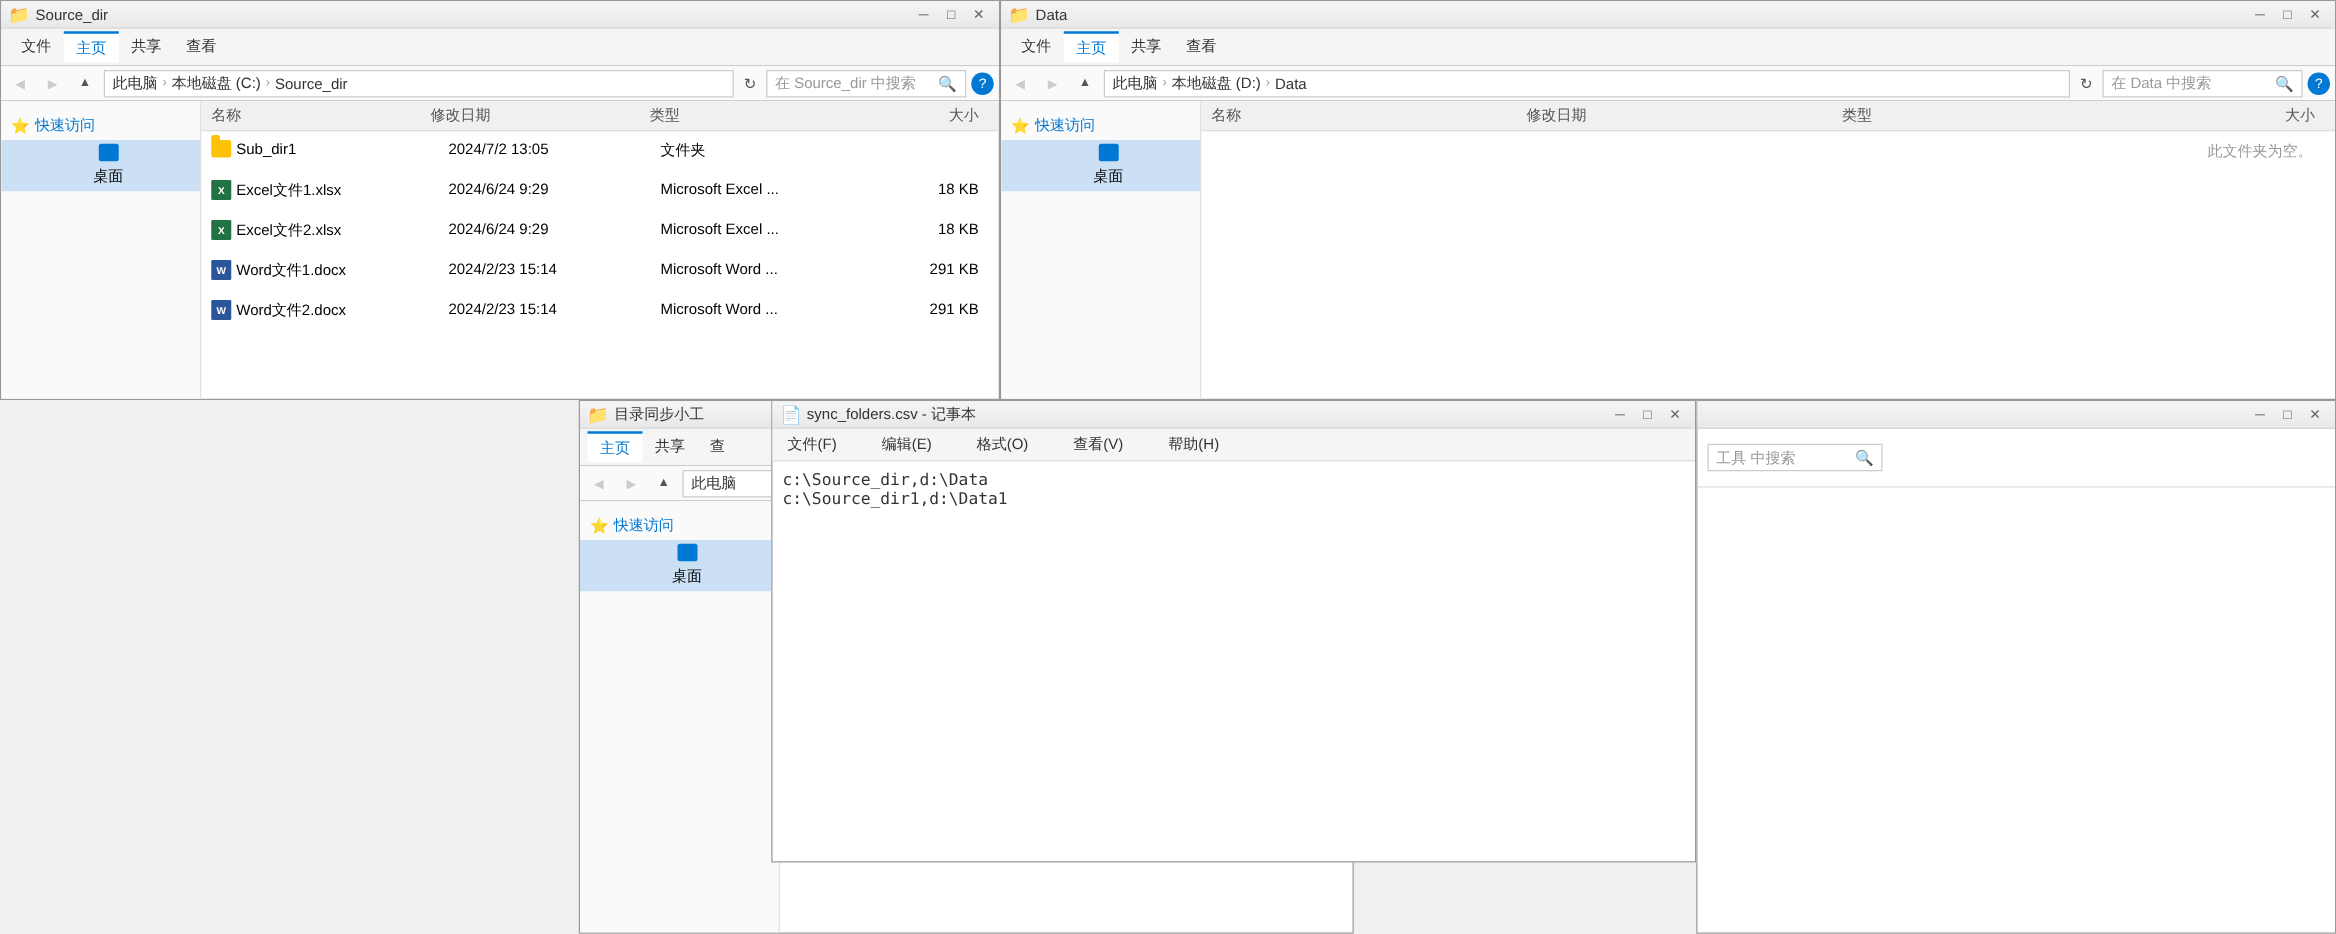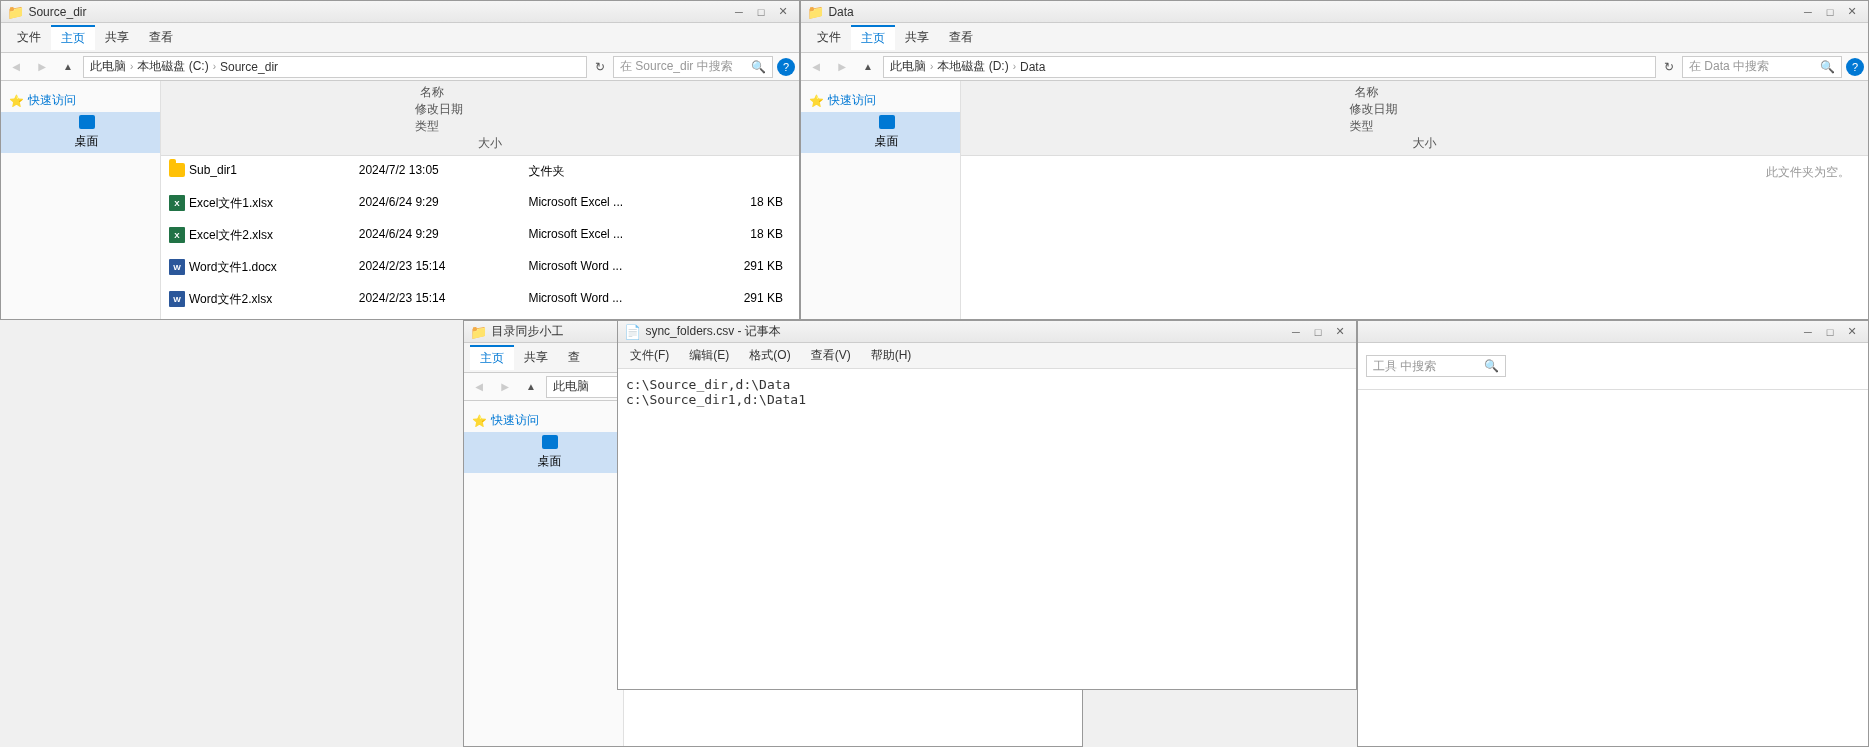--- a/index.html
+++ b/index.html
@@ -168,29 +168,28 @@
     .sidebar-item.active { background: #cce0f5; flex-direction: column; }
 
     .file-list {
       flex: 1;
       overflow-y: auto;
       padding: 0;
     }
 
     .file-list-header {
       display: flex;
-      align-items: center;
+      align-items: flex-start;
       background: #f0f0f0;
       border-bottom: 1px solid #ddd;
       padding: 3px 8px;
       font-size: 12px;
       color: #555;
       position: sticky;
       top: 0;
-      flex-direction: column;
     }
 
     .col-name { flex: 2; min-width: 120px; }
     .col-date { flex: 2; min-width: 130px; }
     .col-type { flex: 2; min-width: 130px; }
     .col-size { flex: 1; min-width: 60px; text-align: right; padding-right: 8px; }
 
     .file-row {
       display: flex;
       align-items: flex-start;
@@ -214,21 +213,21 @@
       border: 1px solid #999;
       display: flex;
       flex-direction: column;
     }
 
     .notepad-menu {
       display: flex;
       padding: 2px 8px;
       background: #f5f5f5;
       border-bottom: 1px solid #ddd;
-      gap: 12px;
+      gap: 28px;
     }
 
     .notepad-menu-item {
       font-size: 12px;
       color: #333;
       cursor: pointer;
       padding: 2px 4px;
     }
 
     .notepad-content {
@@ -420,21 +419,21 @@
       </div>
       <div class="file-row">
         <span class="word-icon">W</span>
         <div class="col-name" style="padding-left:4px;">Word文件1.docx</div>
         <div class="col-date">2024/2/23 15:14</div>
         <div class="col-type">Microsoft Word ...</div>
         <div class="col-size">291 KB</div>
       </div>
       <div class="file-row">
         <span class="word-icon">W</span>
-        <div class="col-name" style="padding-left:4px;">Word文件2.xlsx</div>
+        <div class="col-name" style="padding-left:4px;">Word文件2.docx</div>
         <div class="col-date">2024/2/23 15:14</div>
         <div class="col-type">Microsoft Word ...</div>
         <div class="col-size">291 KB</div>
       </div>
     </div>
   </div>
 </div>
 
 <div class="explorer-window" style="left: 800px; top: 0; width: 1069px; height: 320px;">
 

